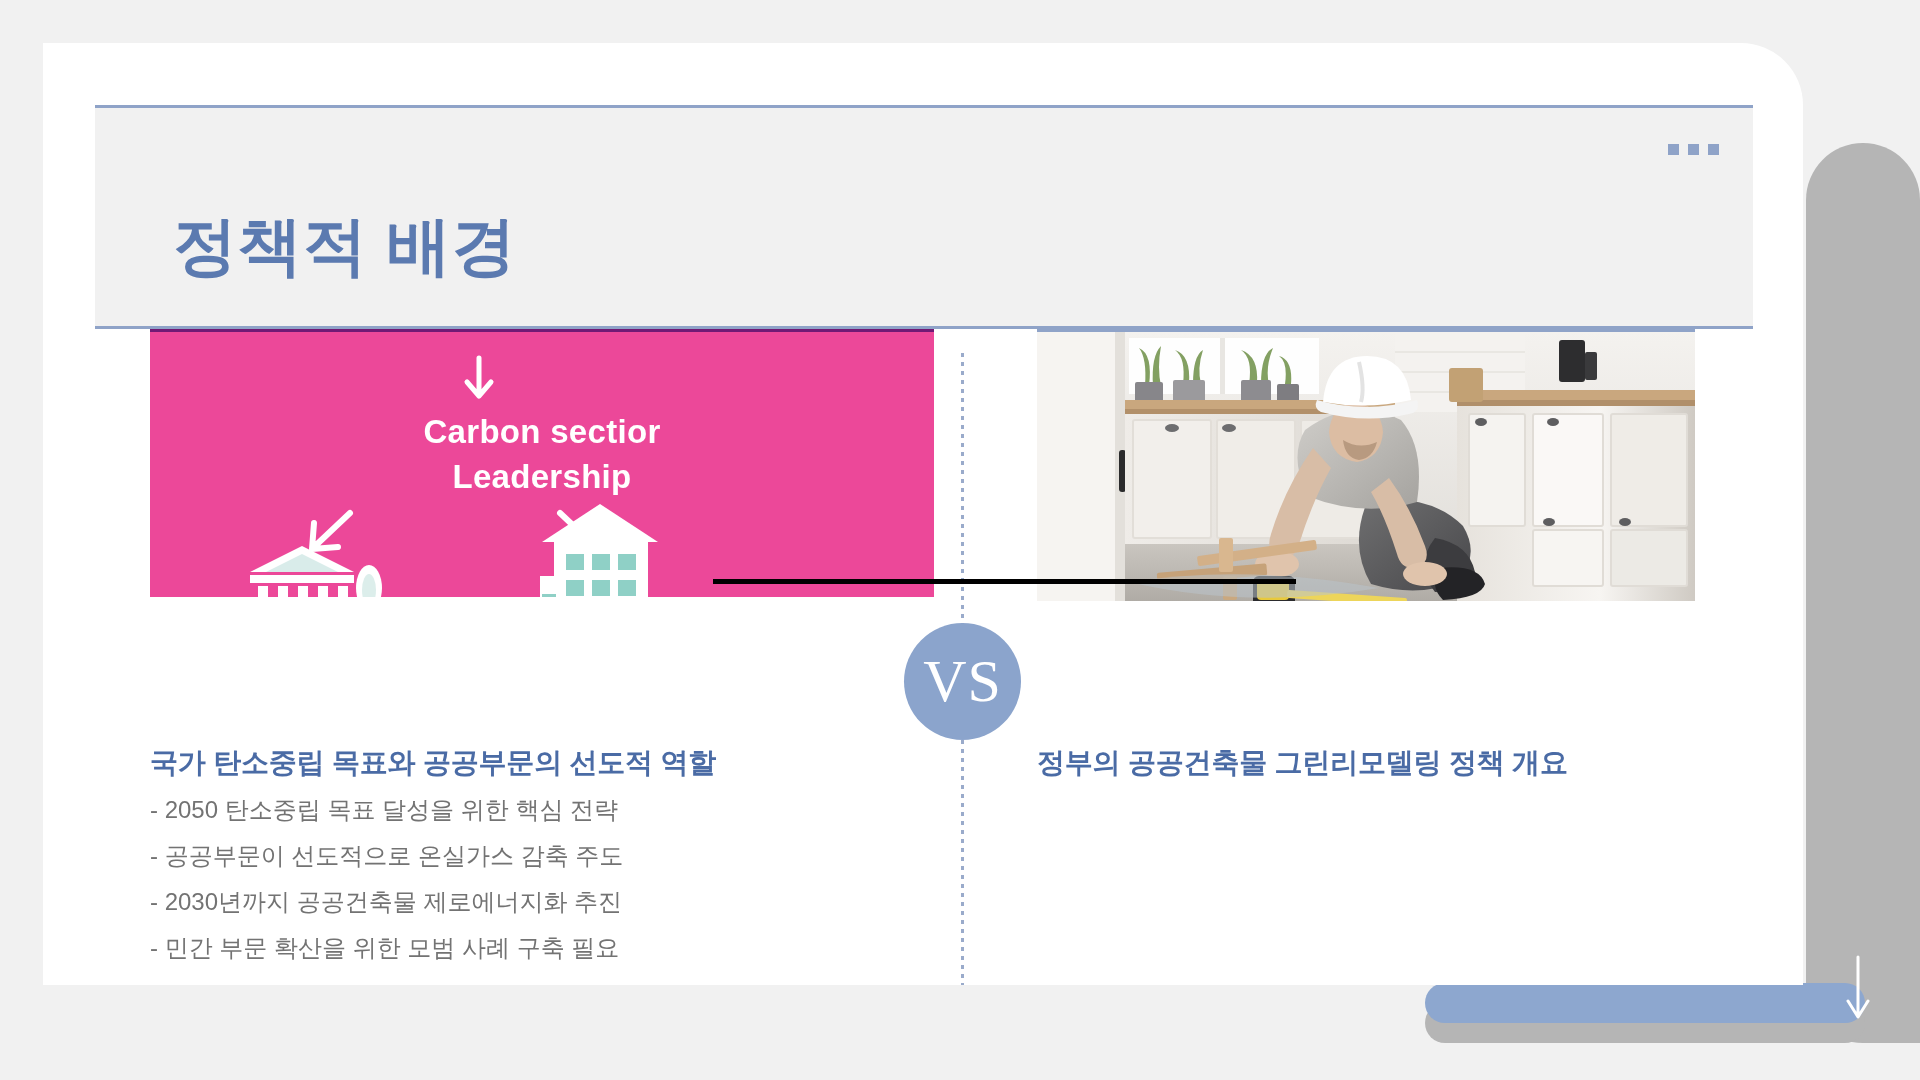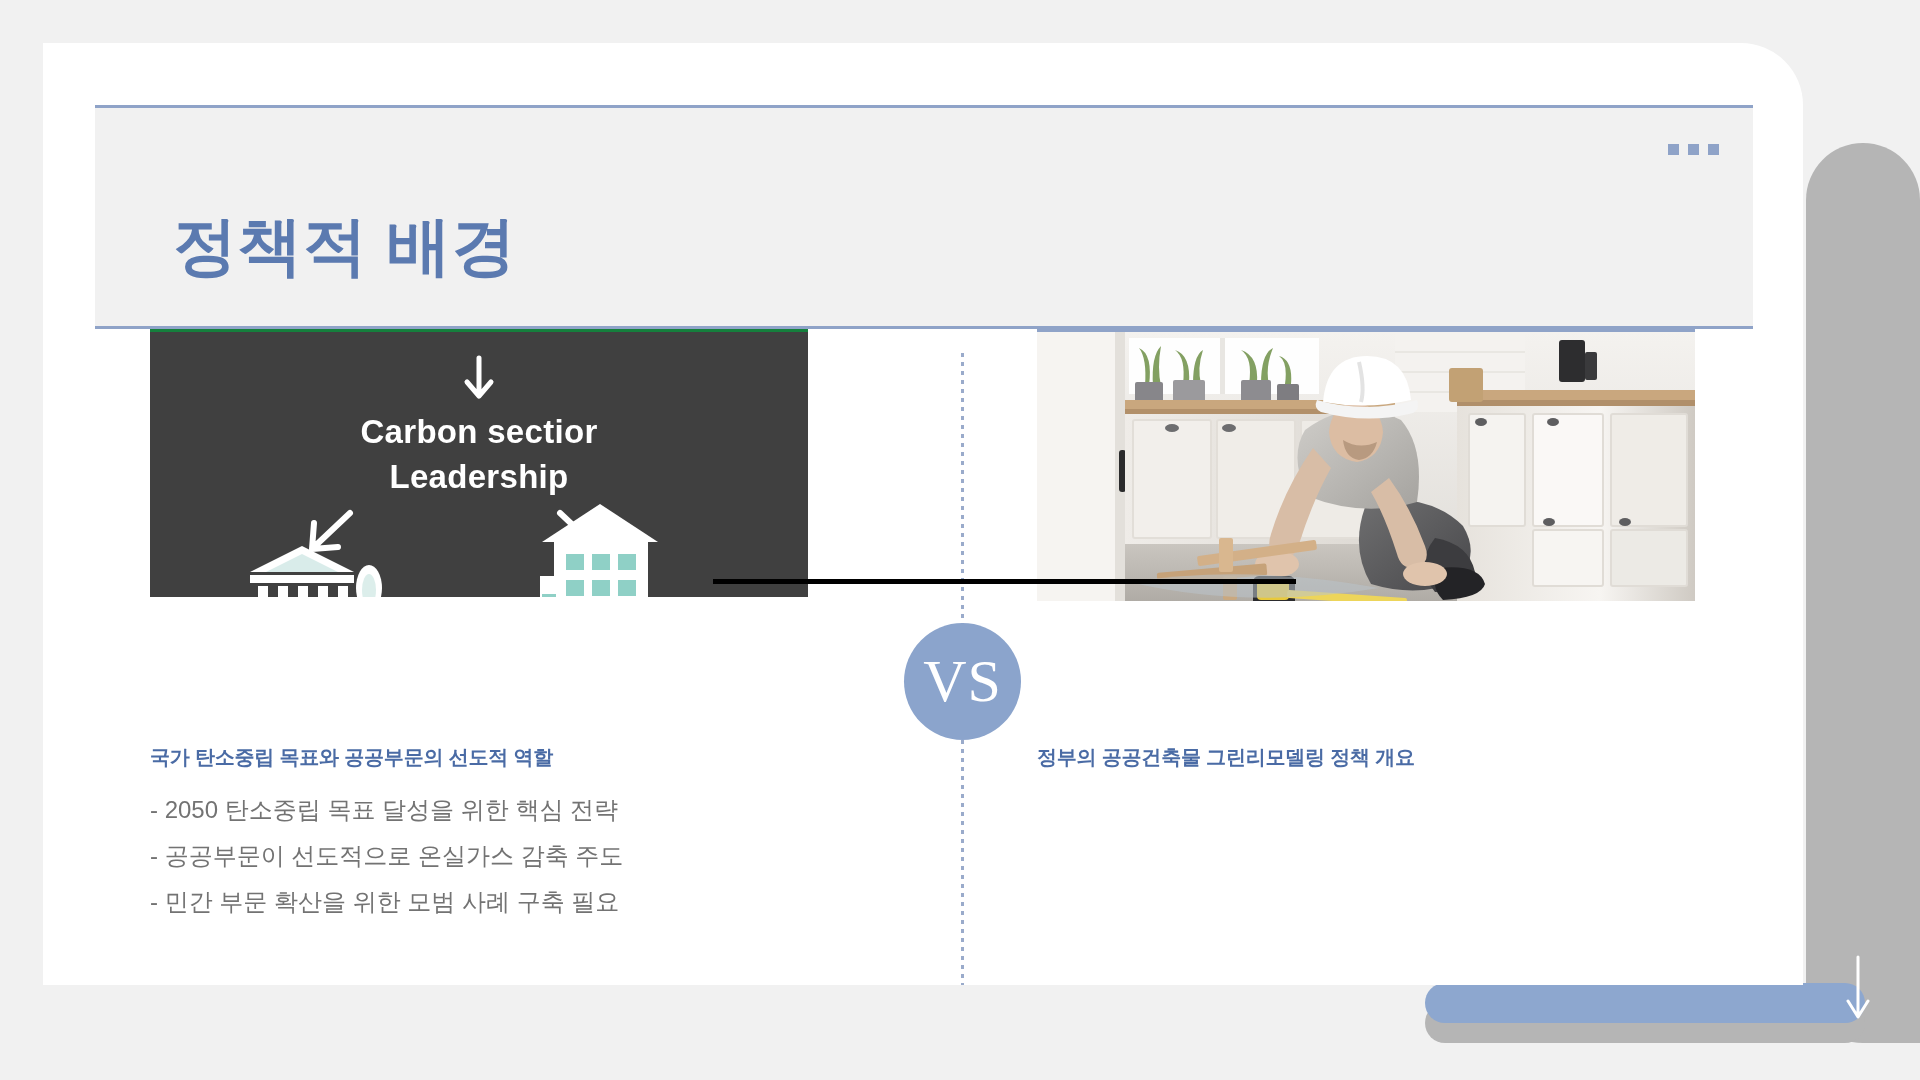--- a/index.html
+++ b/index.html
@@ -118,24 +118,24 @@
     top: 0;
     width: 1760px;
     height: 942px;
   }
 
   
   #left-visual {
     position: absolute;
     left: 107px;
     top: 286px;
-    width: 658px;
+    width: 784px;
     height: 268px;
-    background: #404040;
-    border-top: 3px solid #15803d;
+    background: #ec4899;
+    border-top: 3px solid #701a75;
     overflow: hidden;
   }
 
   #left-visual .viz-text {
     position: absolute;
     left: 0;
     top: 78px;
     width: 100%;
     text-align: center;
     color: #ffffff;
@@ -194,21 +194,21 @@
     display: flex;
     align-items: center;
     justify-content: center;
     z-index: 12;
     letter-spacing: 1px;
   }
 
   
   .col-heading {
     position: absolute;
-    font-size: 20px;
+    font-size: 28px;
     font-weight: bold;
     color: #4a6ba5;
     letter-spacing: -0.2px;
     white-space: nowrap;
   }
   #left-heading  { left: 107px; top: 701px; }
   #right-heading { left: 994px; top: 701px; }
 
   .bullets {
     position: absolute;
@@ -428,20 +428,21 @@
 
     <div id="connector-line"></div>
 
     <div id="vs-divider"></div>
     <div id="vs-badge">VS</div>
 
     <div id="left-heading" class="col-heading">국가 탄소중립 목표와 공공부문의 선도적 역할</div>
     <ul id="left-bullets" class="bullets">
       <li>- 2050 탄소중립 목표 달성을 위한 핵심 전략</li>
       <li>- 공공부문이 선도적으로 온실가스 감축 주도</li>
+      <li>- 2030년까지 공공건축물 제로에너지화 추진</li>
       <li>- 민간 부문 확산을 위한 모범 사례 구축 필요</li>
     </ul>
 
     <div id="right-heading" class="col-heading">정부의 공공건축물 그린리모델링 정책 개요</div>
 
   </div>
 </div>
 
 <div id="gray-pill-under"></div>
 <div id="blue-pill"></div>

